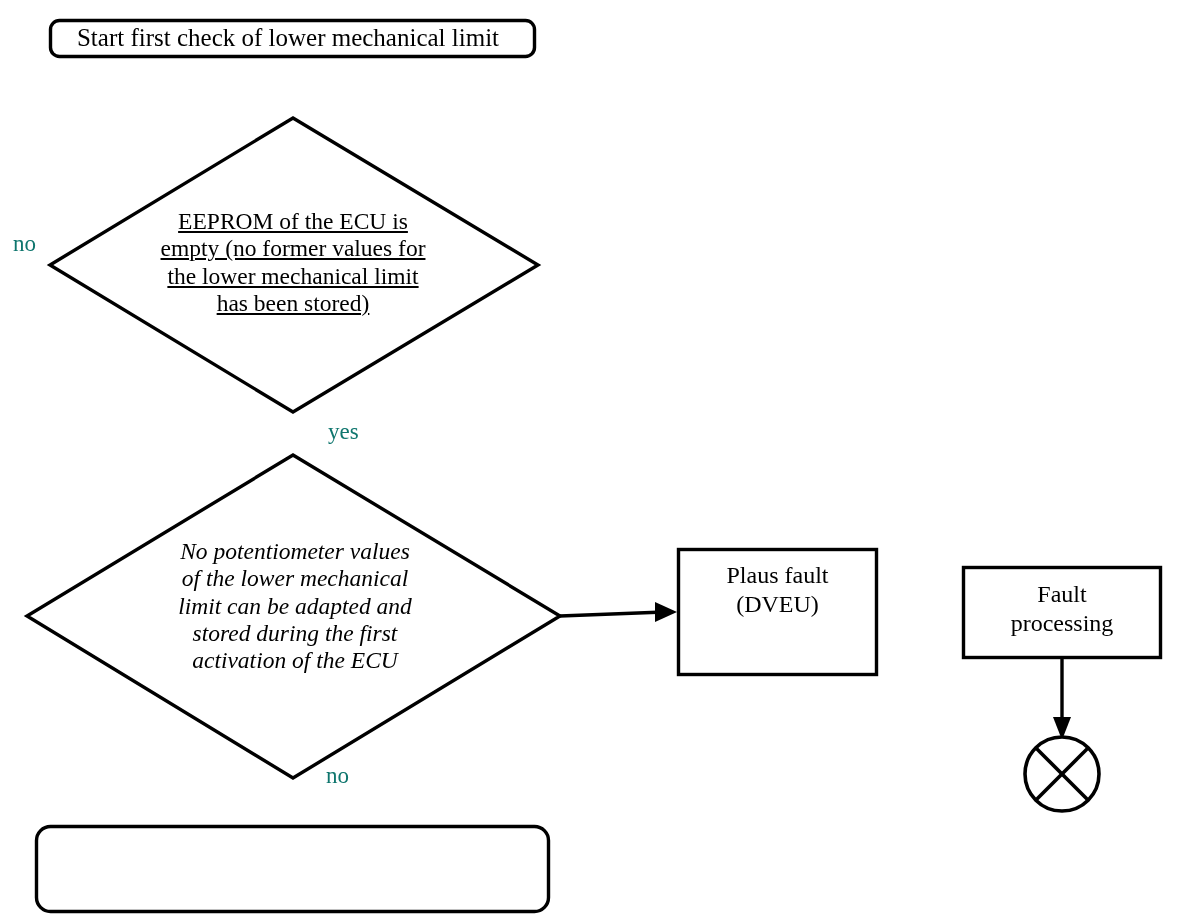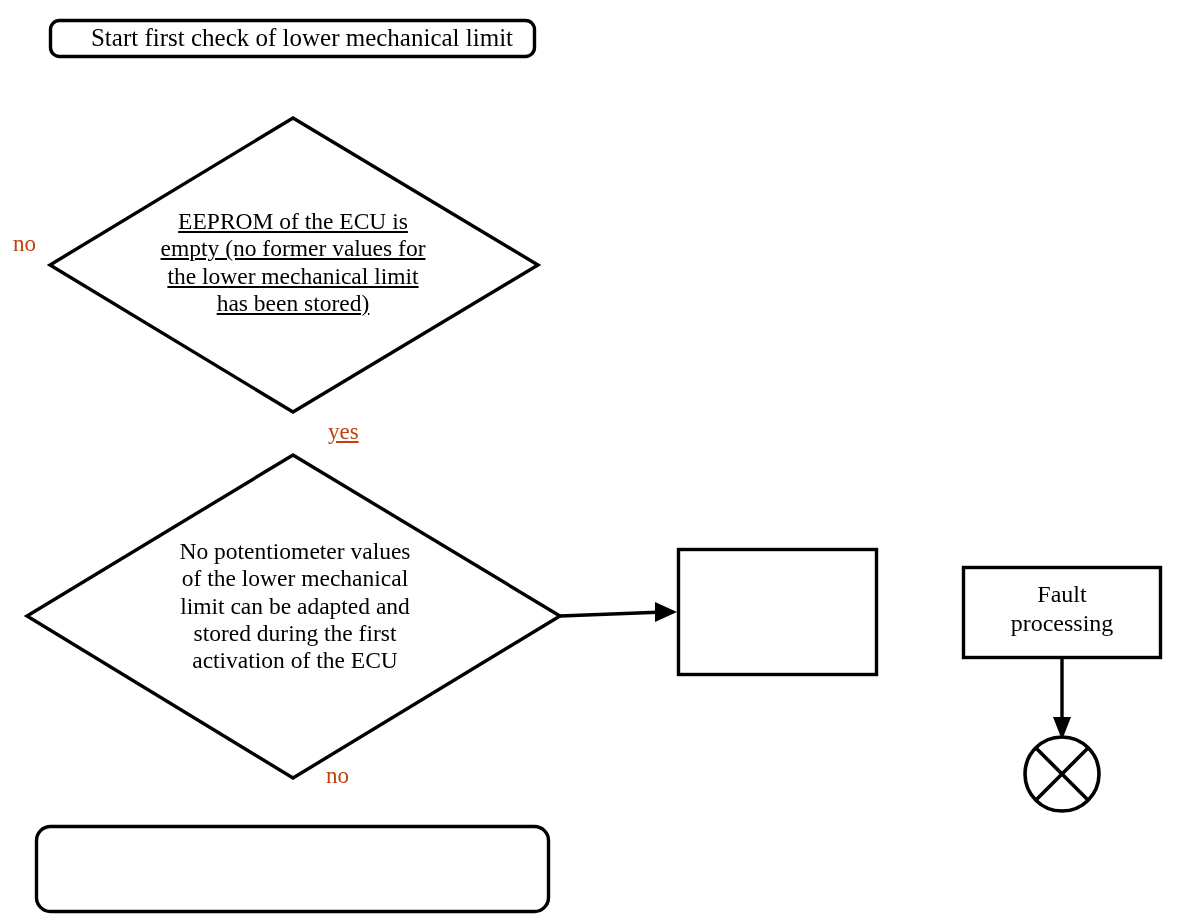--- a/index.html
+++ b/index.html
@@ -44,21 +44,21 @@
   .decision-text {
     font-size: 23.5px;
   }
   .process-text {
     font-size: 24px;
     line-height: 1.22;
   }
   .edge-label {
     position: absolute;
     font-size: 23px;
-    color: #c2410c;
+    color: #0f766e;
     white-space: nowrap;
   }
   .hit {
     position: absolute;
     background: transparent;
   }
 </style>
 </head>
 <body>
 
@@ -82,38 +82,40 @@
     <line x1="1062" y1="658" x2="1062" y2="726" stroke="#000000" stroke-width="3.4"></line>
     <polygon points="1062,740 1053,717 1071,717" fill="#000000"></polygon>
 
     <circle cx="1062" cy="774" r="37" fill="#ffffff" stroke="#000000" stroke-width="3.6"></circle>
     <line x1="1036" y1="748" x2="1088" y2="800" stroke="#000000" stroke-width="3.6"></line>
     <line x1="1088" y1="748" x2="1036" y2="800" stroke="#000000" stroke-width="3.6"></line>
 
     <rect x="36.5" y="826.5" width="512" height="85" rx="14" ry="14" fill="#ffffff" stroke="#000000" stroke-width="3.4"></rect>
   </svg>
 
-  <div class="node-text terminator-text" style="left:66px; top:24px; width:472px;">Start first check of lower mechanical limit</div>
+  <div class="node-text terminator-text" style="left:52px; top:24px; width:472px;">Start first check of lower mechanical limit</div>
 
   <div class="node-text decision-text" style="left:143px; top:208px; width:300px;text-decoration:underline;">EEPROM of the ECU is
 empty (no former values for
 the lower mechanical limit
 has been stored)</div>
 
   <div class="edge-label" style="left:13px; top:231px;">no</div>
-  <div class="edge-label" style="left:328px; top:419px;text-decoration:underline;">yes</div>
+  <div class="edge-label" style="left:328px; top:419px;">yes</div>
 
-  <div class="node-text decision-text" style="left:140px; top:538px; width:310px;">No potentiometer values
+  <div class="node-text decision-text" style="left:140px; top:538px; width:310px;font-style:italic;">No potentiometer values
 of the lower mechanical
 limit can be adapted and
 stored during the first
 activation of the ECU</div>
 
   <div class="edge-label" style="left:326px; top:763px;">no</div>
 
+  <div class="node-text process-text" style="left:679px; top:561px; width:197px;">Plaus fault
+(DVEU)</div>
 
   <div class="node-text process-text" style="left:964px; top:580px; width:196px;">Fault
 processing</div>
 
 
   <div class="hit" style="left:50px; top:20px; width:485px; height:37px;"></div>
   <div class="hit" style="left:50px; top:118px; width:488px; height:294px;"></div>
   <div class="hit" style="left:27px; top:455px; width:533px; height:323px;"></div>
   <div class="hit" style="left:678px; top:549px; width:200px; height:127px;"></div>
   <div class="hit" style="left:963px; top:567px; width:199px; height:92px;"></div>

